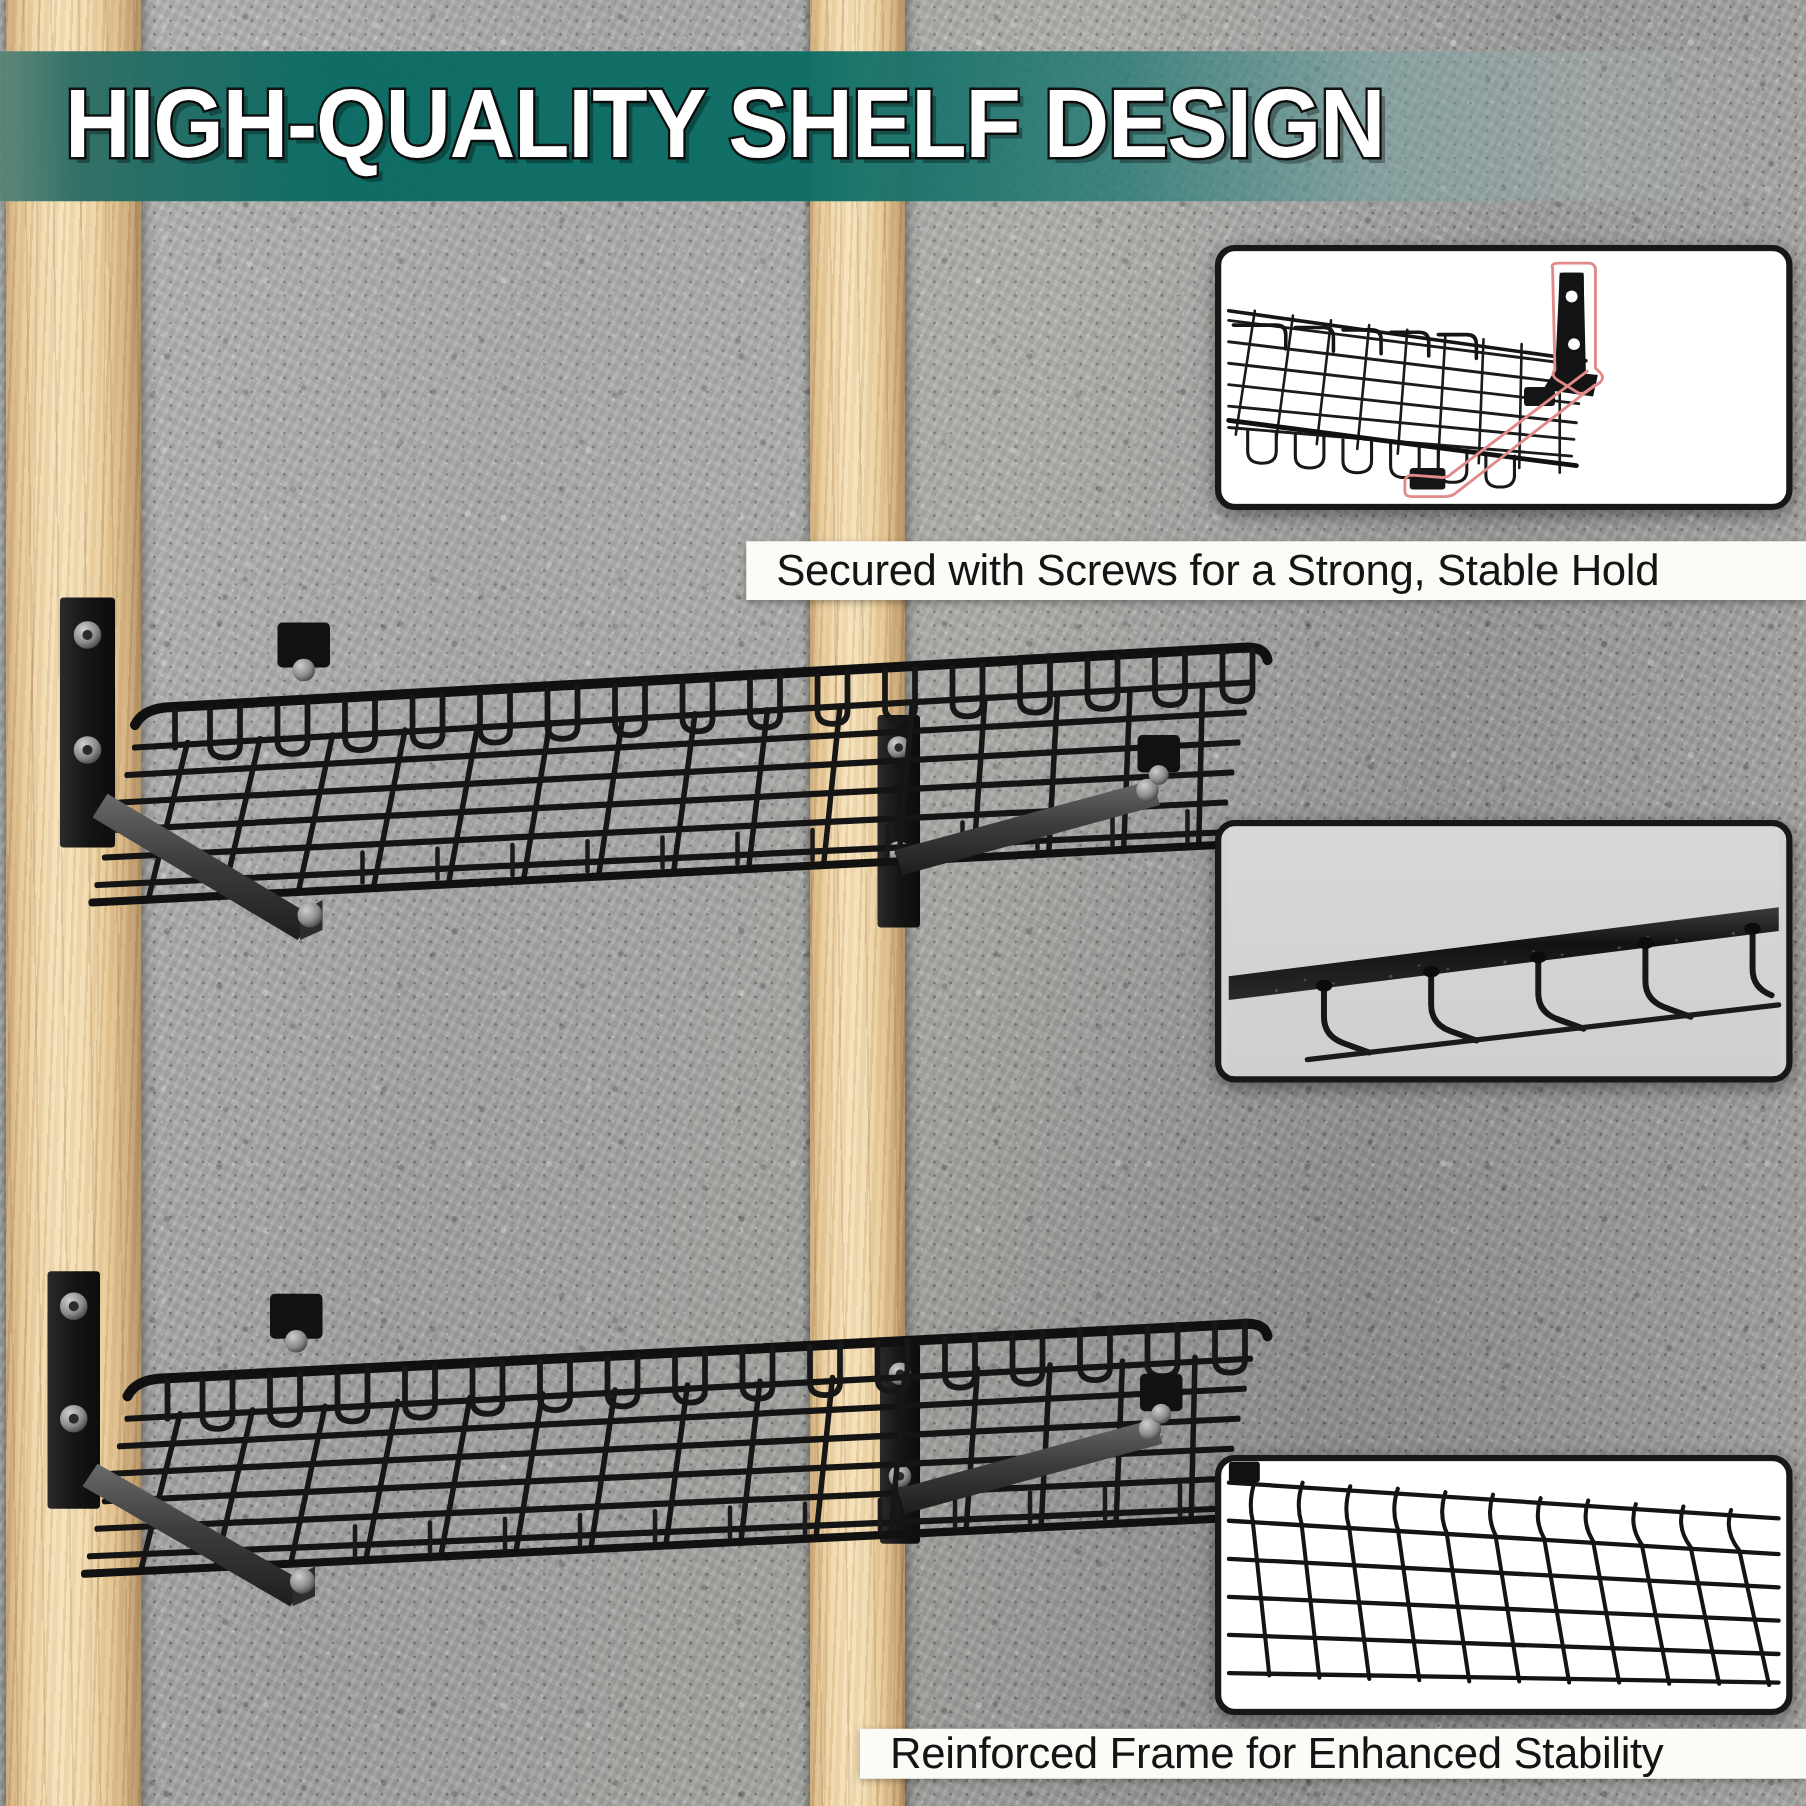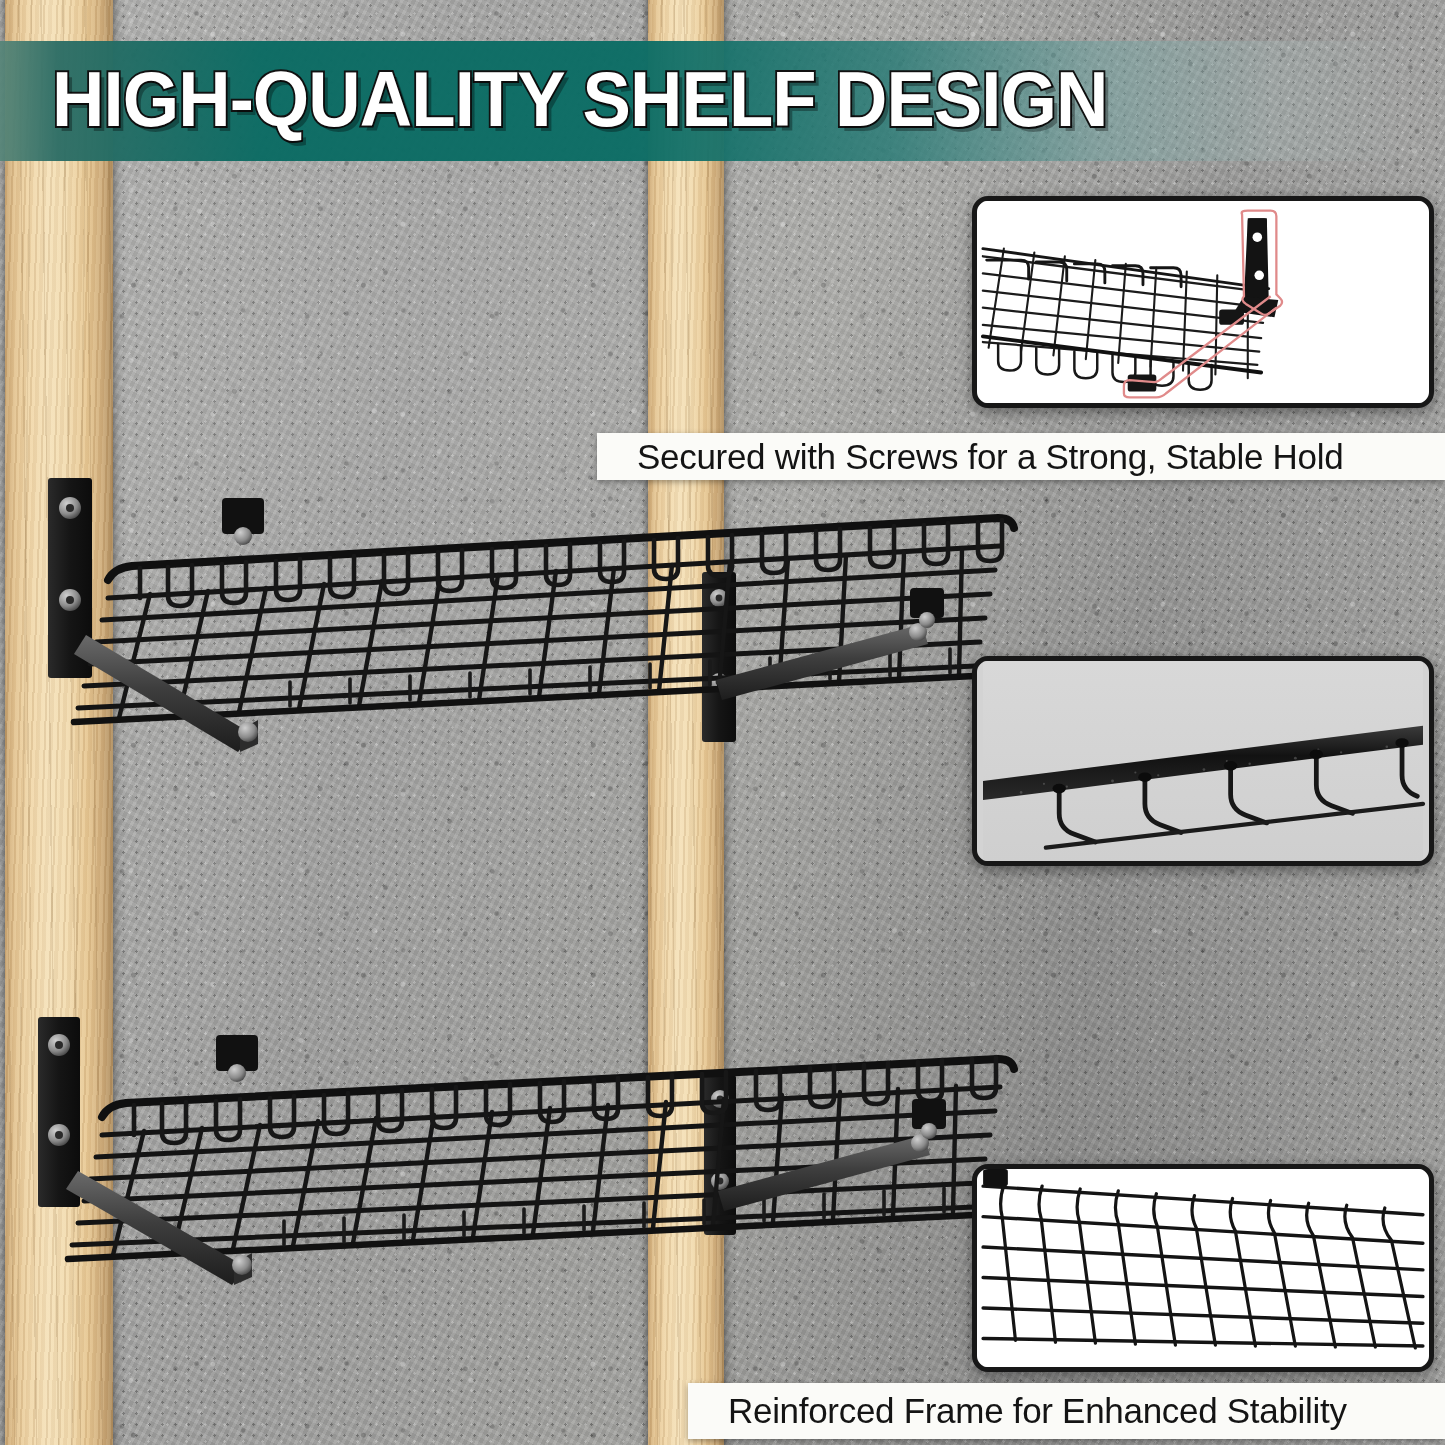--- a/index.html
+++ b/index.html
@@ -126,25 +126,25 @@
     background: #fbfbf8;
     color: #141414;
     display: flex;
     align-items: center;
     font-family: "Liberation Sans", sans-serif;
     font-size: 35px;
     font-weight: 400;
     letter-spacing: -.3px;
     white-space: nowrap;
     box-shadow: 0 2px 6px rgba(0,0,0,.35);
-    padding-left: 40px;
+    padding-left: 24px;
   }
   #caption-1 { left: 597px;  top: 433px;  width: 848px; height: 47px; }
   #caption-2 { left: 448px;  top: 898px;  width: 997px; height: 49px; }
-  #caption-3 { left: 688px;  top: 1383px; width: 757px; height: 56px; align-items: center; }
+  #caption-3 { left: 688px;  top: 1383px; width: 757px; height: 40px; align-items: center; }
 
   
   .inset {
     position: absolute;
     border: 5px solid #171717;
     border-radius: 16px;
     overflow: hidden;
     box-shadow: 0 4px 14px rgba(0,0,0,.4);
   }
   #inset-bracket { left: 972px;  top: 196px;  width: 462px; height: 212px; background: #ffffff; }

